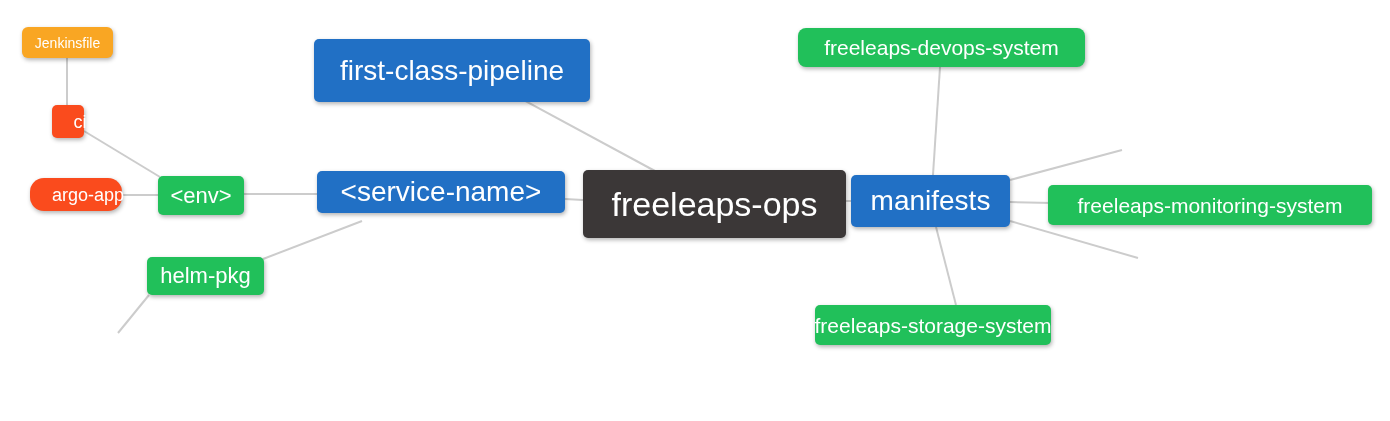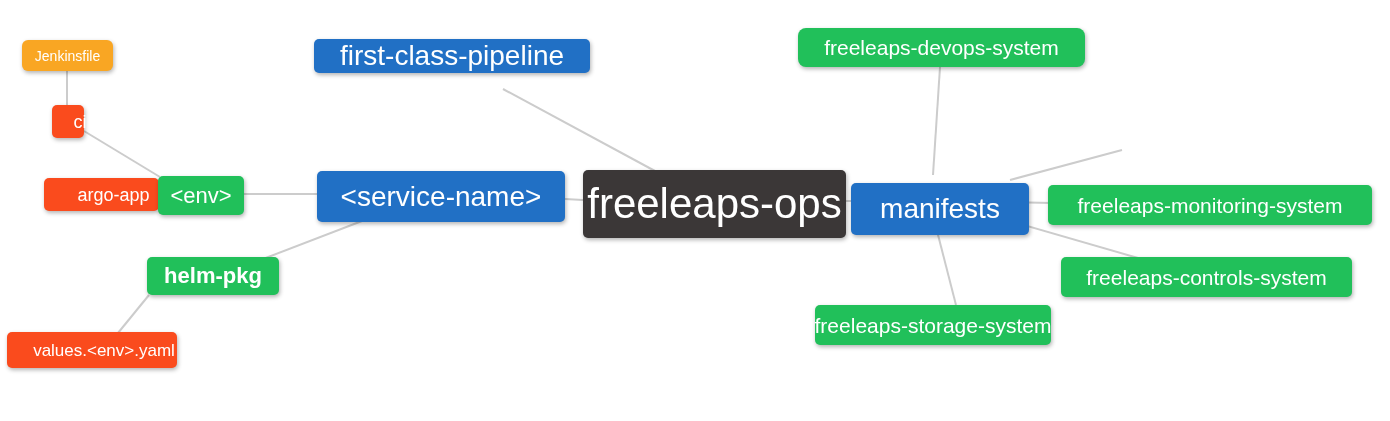--- a/index.html
+++ b/index.html
@@ -17,32 +17,32 @@
     box-sizing:border-box;
     display:flex;align-items:center;justify-content:center;
     color:#ffffff;
     border-radius:5px;
     box-shadow:1px 2px 4px rgba(0,0,0,0.3);
     white-space:nowrap;
     cursor:pointer;
     line-height:1;
     user-select:none;
   }
-  .n-amber{background:#f9a623;border-radius:6px;margin-top:13px;}
+  .n-amber{background:#f9a623;border-radius:6px;}
   .n-red{background:#fa4b1d;padding-left:24px;}
   .n-green{background:#21c05a;}
   .n-blue{background:#2170c5;}
   .n-dark{background:#3b3737;}
   .fs14{font-size:14px;}
   .fs17{font-size:17px;}
   .fs18{font-size:18px;}
   .fs21{font-size:21px;}
   .fs22{font-size:22px;}
   .fs28{font-size:28px;}
-  .fs34{font-size:42px;}
+  .fs34{font-size:34px;}
 </style>
 </head>
 <body>
 
 <div class="canvas">
 
   <svg class="edges" viewBox="0 0 1390 421">
     <line x1="67" y1="58" x2="67" y2="105"></line>
     <line x1="84" y1="131" x2="160" y2="177"></line>
     <line x1="122" y1="195" x2="158" y2="195"></line>
@@ -56,38 +56,36 @@
     <line x1="1010" y1="180" x2="1122" y2="150"></line>
     <line x1="1010" y1="202" x2="1052" y2="203"></line>
     <line x1="1010" y1="221" x2="1138" y2="258"></line>
     <line x1="936" y1="227" x2="956" y2="305"></line>
   </svg>
 
   <div class="node n-amber fs14" style="left:22px;  top:27px;  width:91px;  height:31px;">Jenkinsfile</div>
 
   <div class="node n-red fs18" style="left:52px;  top:105px; width:32px;  height:33px;">ci</div>
 
-  <div class="node n-red fs18" style="left:44px;  top:178px; width:115px;  height:33px;">argo-app</div>
+  <div class="node n-red fs18" style="left:30px;  top:178px; width:92px;  height:33px;border-radius:14px;">argo-app</div>
 
   <div class="node n-green fs22" style="left:158px; top:176px; width:86px;  height:39px;">&lt;env&gt;</div>
 
-  <div class="node n-green fs22" style="left:147px; top:257px; width:132px; height:38px;font-weight:bold;">helm-pkg</div>
+  <div class="node n-green fs22" style="left:147px; top:257px; width:117px; height:38px;">helm-pkg</div>
 
-  <div class="node n-red fs17" style="left:7px;   top:332px; width:170px; height:36px;">values.&lt;env&gt;.yaml</div>
 
-  <div class="node n-blue fs28" style="left:314px; top:39px;  width:276px; height:34px;">first-class-pipeline</div>
+  <div class="node n-blue fs28" style="left:314px; top:39px;  width:276px; height:63px;">first-class-pipeline</div>
 
-  <div class="node n-blue fs28" style="left:317px; top:171px; width:248px; height:51px;text-align:right;">&lt;service-name&gt;</div>
+  <div class="node n-blue fs28" style="left:317px; top:171px; width:248px; height:42px;text-align:right;">&lt;service-name&gt;</div>
 
   <div class="node n-dark fs34" style="left:583px; top:170px; width:263px; height:68px;">freeleaps-ops</div>
 
-  <div class="node n-blue fs28" style="left:851px; top:183px; width:178px; height:52px;">manifests</div>
+  <div class="node n-blue fs28" style="left:851px; top:175px; width:159px; height:52px;">manifests</div>
 
   <div class="node n-green fs21" style="left:798px; top:28px;  width:287px; height:39px;border-radius:8px;">freeleaps-devops-system</div>
 
 
   <div class="node n-green fs21" style="left:1048px;top:185px; width:324px; height:40px;text-align:center;">freeleaps-monitoring-system</div>
 
-  <div class="node n-green fs21" style="left:1061px;top:257px; width:291px; height:40px;">freeleaps-controls-system</div>
 
   <div class="node n-green fs21" style="left:815px; top:305px; width:236px; height:40px;">freeleaps-storage-system</div>
 
 </div>
 
 </body></html>

